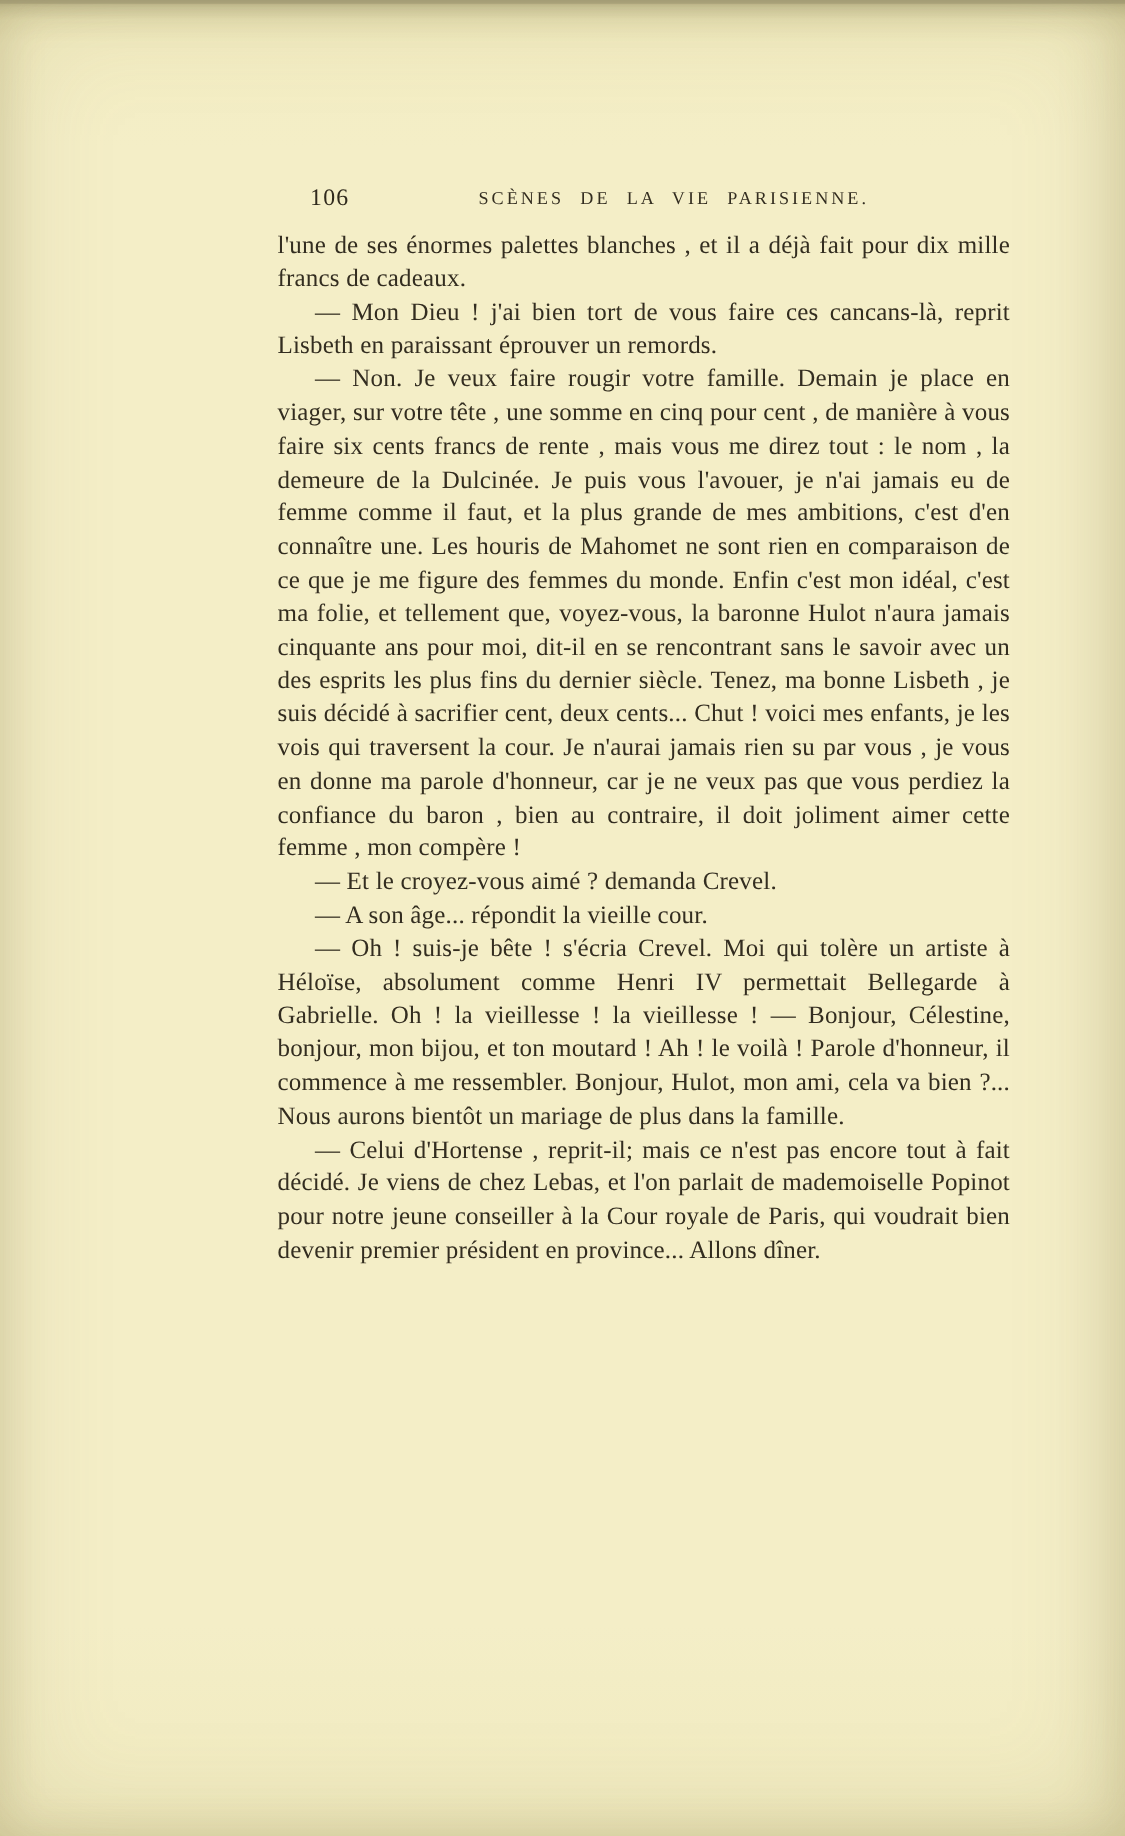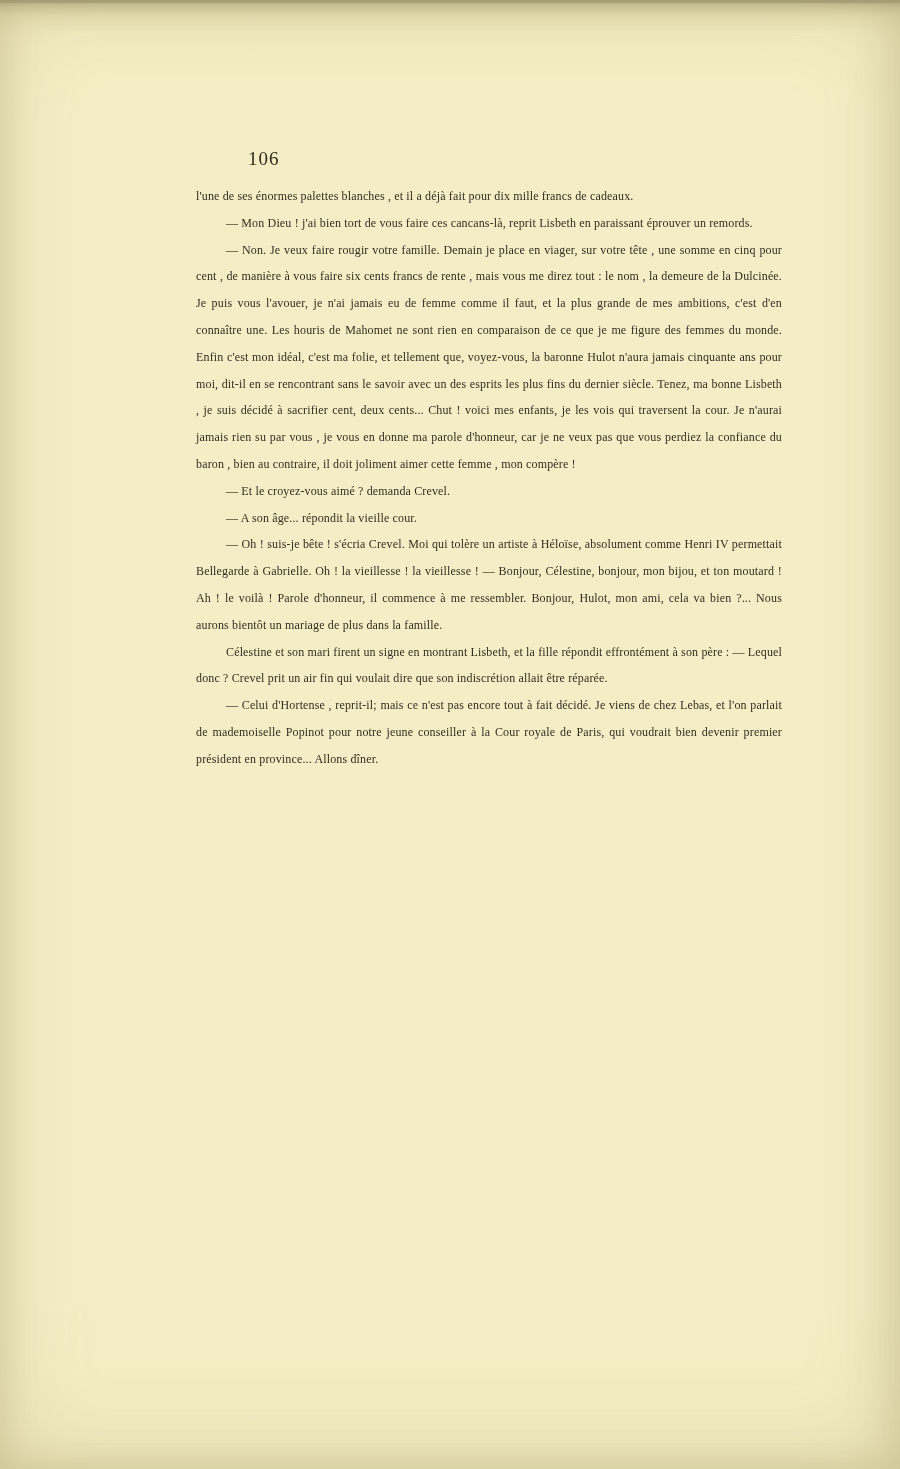--- a/index.html
+++ b/index.html
@@ -66,23 +66,23 @@
     letter-spacing: 2.4px;
     word-spacing: 7px;
     padding-top: 3px;
     color: #332d20;
     white-space: nowrap;
   }
 
   .body-text {
     position: absolute;
     top: 183px;
-    left: 196px;
+    left: 222px;
     width: 586px;
-    font-size: 12px;
+    font-size: 20px;
     line-height: 26.8px;
     text-align: justify;
     letter-spacing: 0.15px;
   }
 
   .body-text p {
     margin: 0;
     padding: 0;
     text-indent: 0;
   }
@@ -92,25 +92,25 @@
   }
 </style>
 </head>
 <body>
 
 <div class="scan-page">
   <div class="scan-edge"></div>
 
   <div class="running-head">
     <span class="page-number">106</span>
+    <span class="header-title">SCÈNES DE LA VIE PARISIENNE.</span>
   </div>
 
   <div class="body-text">
       <p class="">l'une de ses énormes palettes blanches , et il a déjà fait pour dix mille francs de cadeaux.</p>
       <p class="indent">— Mon Dieu ! j'ai bien tort de vous faire ces cancans-là, reprit Lisbeth en paraissant éprouver un remords.</p>
       <p class="indent">— Non. Je veux faire rougir votre famille. Demain je place en viager, sur votre tête , une somme en cinq pour cent , de manière à vous faire six cents francs de rente , mais vous me direz tout : le nom , la demeure de la Dulcinée. Je puis vous l'avouer, je n'ai jamais eu de femme comme il faut, et la plus grande de mes ambitions, c'est d'en connaître une. Les houris de Mahomet ne sont rien en comparaison de ce que je me figure des femmes du monde. Enfin c'est mon idéal, c'est ma folie, et tellement que, voyez-vous, la baronne Hulot n'aura jamais cinquante ans pour moi, dit-il en se rencontrant sans le savoir avec un des esprits les plus fins du dernier siècle. Tenez, ma bonne Lisbeth , je suis décidé à sacrifier cent, deux cents... Chut ! voici mes enfants, je les vois qui traversent la cour. Je n'aurai jamais rien su par vous , je vous en donne ma parole d'honneur, car je ne veux pas que vous perdiez la confiance du baron , bien au contraire, il doit joliment aimer cette femme , mon compère !</p>
       <p class="indent">— Et le croyez-vous aimé ? demanda Crevel.</p>
       <p class="indent">— A son âge... répondit la vieille cour.</p>
       <p class="indent">— Oh ! suis-je bête ! s'écria Crevel. Moi qui tolère un artiste à Héloïse, absolument comme Henri IV permettait Bellegarde à Gabrielle. Oh ! la vieillesse ! la vieillesse ! — Bonjour, Célestine, bonjour, mon bijou, et ton moutard ! Ah ! le voilà ! Parole d'honneur, il commence à me ressembler. Bonjour, Hulot, mon ami, cela va bien ?... Nous aurons bientôt un mariage de plus dans la famille.</p>
-      <p class="indent">Célestine et son mari firent un signe en montrant Lisbeth, et la fille répondit effrontément à son père : — Lequel donc ? Crevel prit un air fin qui voulait dire que son indiscrétion allait être réparée.</p>
       <p class="indent">— Celui d'Hortense , reprit-il; mais ce n'est pas encore tout à fait décidé. Je viens de chez Lebas, et l'on parlait de mademoiselle Popinot pour notre jeune conseiller à la Cour royale de Paris, qui voudrait bien devenir premier président en province... Allons dîner.</p>
     </div>
 </div>
 
 </body></html>

